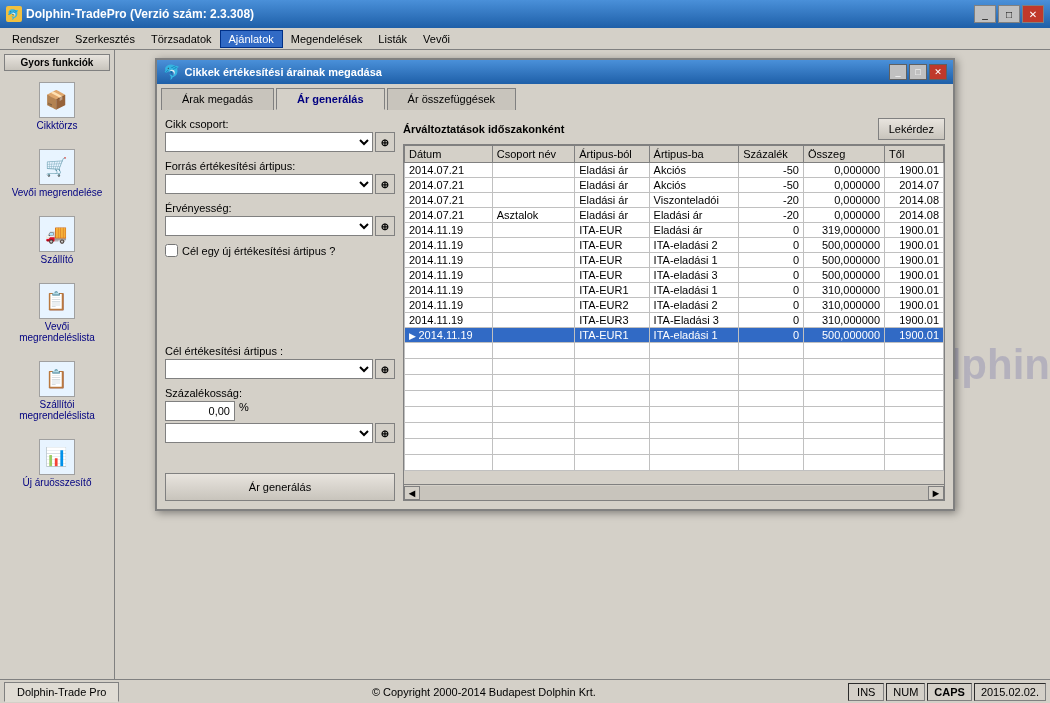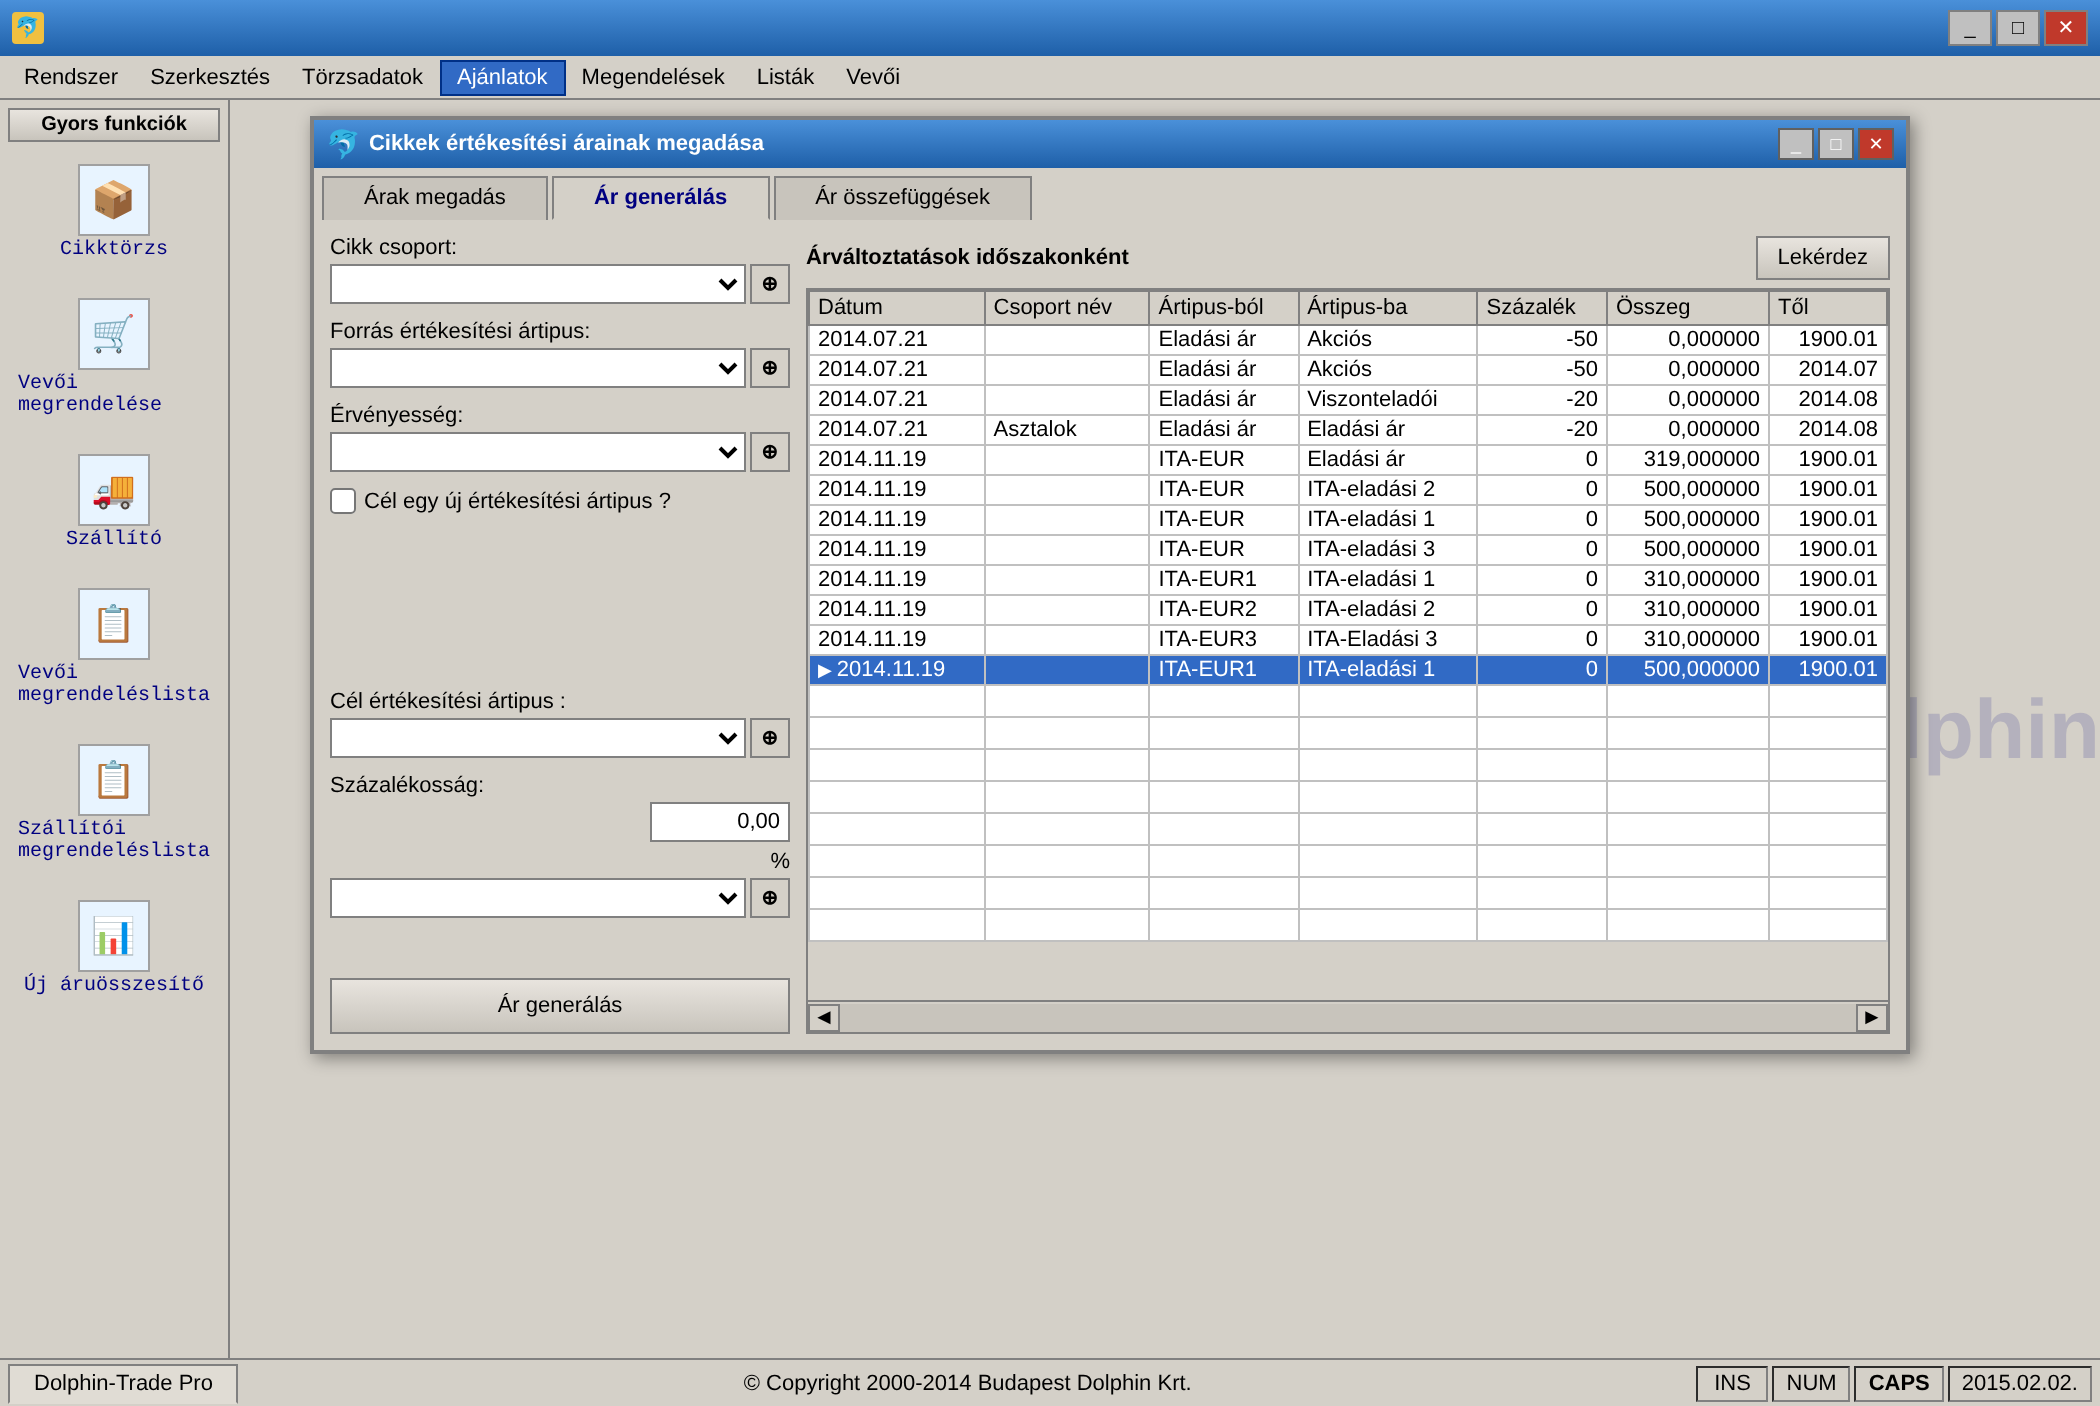--- a/index.html
+++ b/index.html
@@ -108,22 +108,22 @@
     .sidebar-icon {
       width: 36px; height: 36px;
       background: #e8f4ff;
       border: 1px solid #a0a0a0;
       display: flex; align-items: center; justify-content: center;
       margin-bottom: 2px;
       font-size: 18px;
     }
     .sidebar-label {
       font-size: 10px;
+      text-align: center;
       color: #000080;
-      font-family: Liberation Mono, monospace;
     }
     .sidebar-bottom {
       margin-top: auto;
     }
     .sidebar-bottom-item {
       background: #c8c4bc;
       border: 1px solid #808080;
       padding: 3px 4px;
       cursor: pointer;
       font-size: 10px;
@@ -249,23 +249,22 @@
     .radio-label { font-size: 11px; }
     .checkbox-row {
       display: flex;
       align-items: center;
       gap: 4px;
       margin: 8px 0;
     }
     .checkbox-label { font-size: 11px; }
     .percent-row {
       display: flex;
-      align-items: flex-end;
+      align-items: flex-start;
       gap: 4px;
-      flex-direction: column;
     }
     .percent-input {
       width: 70px; height: 20px;
       border: 1px solid #808080;
       background: white;
       padding: 2px 4px;
       font-size: 11px;
       text-align: right;
     }
     .percent-sign { font-size: 11px; }
@@ -418,20 +417,21 @@
       pointer-events: none;
       z-index: 0;
     }
   </style>
 </head>
 <body>
 
 <div class="title-bar">
   <div class="title-bar-left">
     <div class="title-bar-icon">🐬</div>
+    <span class="title-bar-title">Dolphin-TradePro  (Verzió szám: 2.3.308)</span>
   </div>
   <div class="title-bar-controls">
     <div class="title-btn">_</div>
     <div class="title-btn">□</div>
     <div class="title-btn close">✕</div>
   </div>
 </div>
 
 <div class="menu-bar">
   <span class="menu-item">Rendszer</span>

